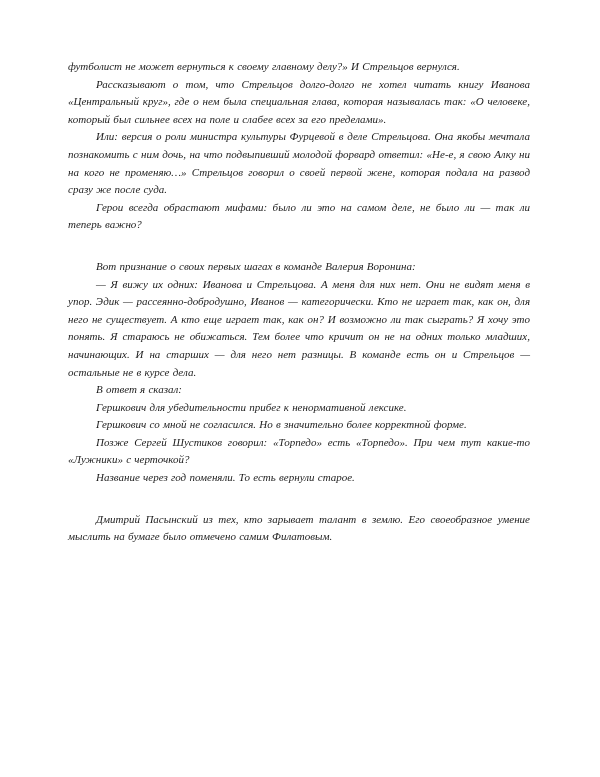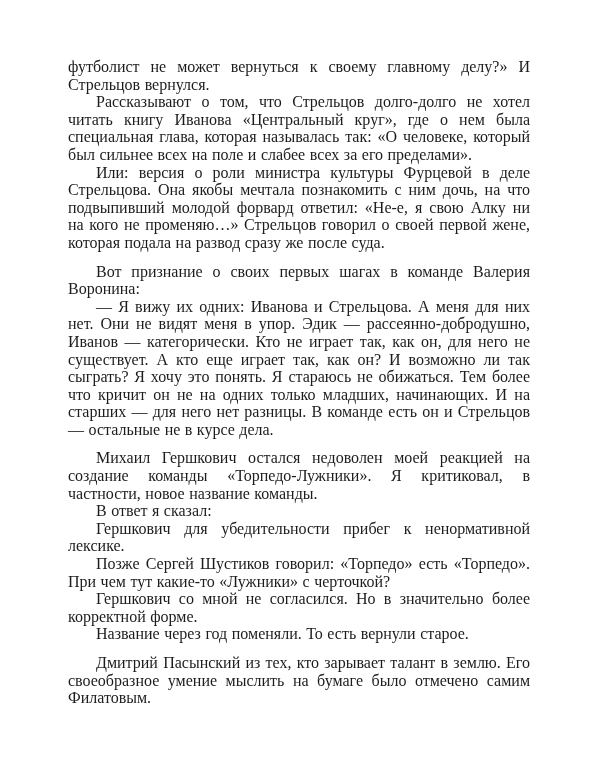--- a/index.html
+++ b/index.html
@@ -8,48 +8,49 @@
     background: #ffffff;
   }
   .book-page {
     box-sizing: border-box;
     width: 600px;
     height: 777px;
     margin: 0 auto;
     padding: 58px 70px 0 68px;
     background: #ffffff;
     font-family: "Liberation Serif", "DejaVu Serif", serif;
-    font-size: 16px;
+    font-size: 11px;
     line-height: 17.6px;
     color: #1c1c1c;
     overflow: hidden;
+    font-style: italic;
   }
   .book-page p {
     margin: 0;
     padding: 0;
     text-align: justify;
     text-indent: 28px;
     word-spacing: 0.5px;
   }
   .book-page p.no-indent {
     text-indent: 0;
   }
   .book-page p.gap {
-    margin-top: 11px;
+    margin-top: 24px;
   }
 </style>
 </head>
 <body>
 
 <div class="book-page" style="background: rgb(255, 255, 255); color: rgb(28, 28, 28);">
     <p class="no-indent">футболист не может вернуться к своему главному делу?» И Стрельцов вернулся.</p>
     <p>Рассказывают о том, что Стрельцов долго-долго не хотел читать книгу Иванова «Центральный круг», где о нем была специальная глава, которая называлась так: «О человеке, который был сильнее всех на поле и слабее всех за его пределами».</p>
     <p>Или: версия о роли министра культуры Фурцевой в деле Стрельцова. Она якобы мечтала познакомить с ним дочь, на что подвыпивший молодой форвард ответил: «Не-е, я свою Алку ни на кого не променяю…» Стрельцов говорил о своей первой жене, которая подала на развод сразу же после суда.</p>
+    <p>Герои всегда обрастают мифами: было ли это на самом деле, не было ли — так ли теперь важно?</p>
     <p class="gap">Вот признание о своих первых шагах в команде Валерия Воронина:</p>
     <p>— Я вижу их одних: Иванова и Стрельцова. А меня для них нет. Они не видят меня в упор. Эдик — рассеянно-добродушно, Иванов — категорически. Кто не играет так, как он, для него не существует. А кто еще играет так, как он? И возможно ли так сыграть? Я хочу это понять. Я стараюсь не обижаться. Тем более что кричит он не на одних только младших, начинающих. И на старших — для него нет разницы. В команде есть он и Стрельцов — остальные не в курсе дела.</p>
-    <p class="gap">Михаил Гершкович остался недоволен моей реакцией на создание команды «Торпедо-Лужники». Я критиковал, в частности, новое название команды.</p>
     <p>В ответ я сказал:</p>
     <p>Гершкович для убедительности прибег к ненормативной лексике.</p>
+    <p>Гершкович со мной не согласился. Но в значительно более корректной форме.</p>
     <p>Позже Сергей Шустиков говорил: «Торпедо» есть «Торпедо». При чем тут какие-то «Лужники» с черточкой?</p>
-    <p>Гершкович со мной не согласился. Но в значительно более корректной форме.</p>
     <p>Название через год поменяли. То есть вернули старое.</p>
     <p class="gap">Дмитрий Пасынский из тех, кто зарывает талант в землю. Его своеобразное умение мыслить на бумаге было отмечено самим Филатовым.</p>
   </div>
 
 </body></html>

